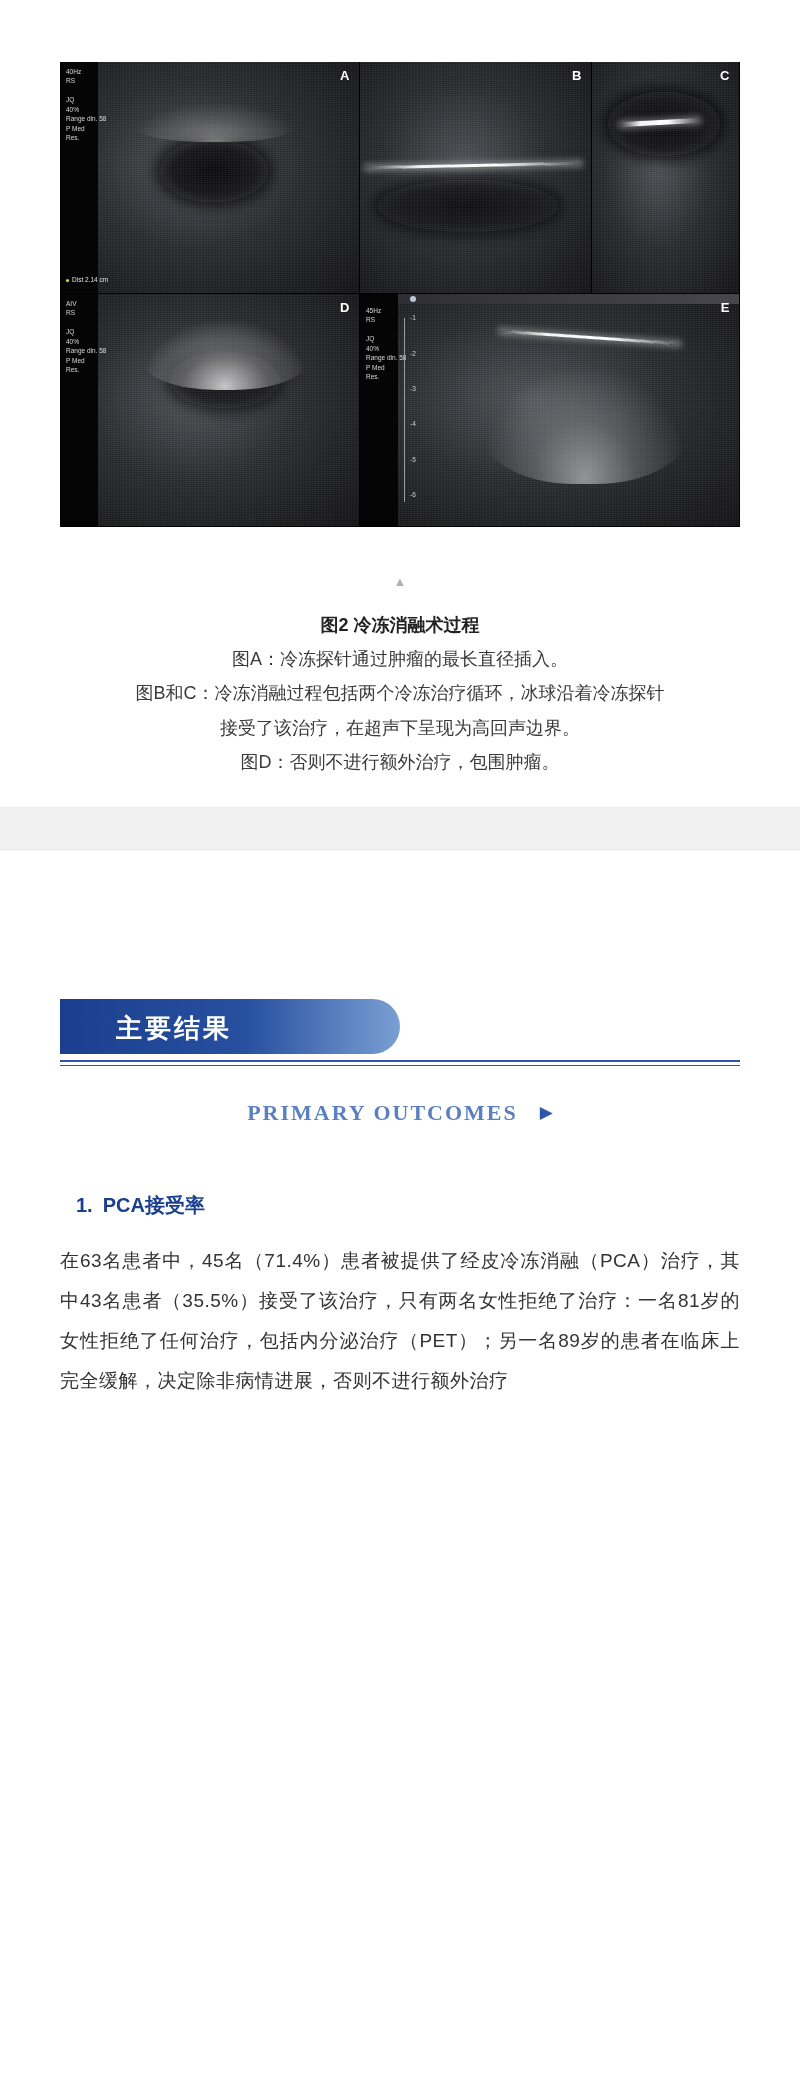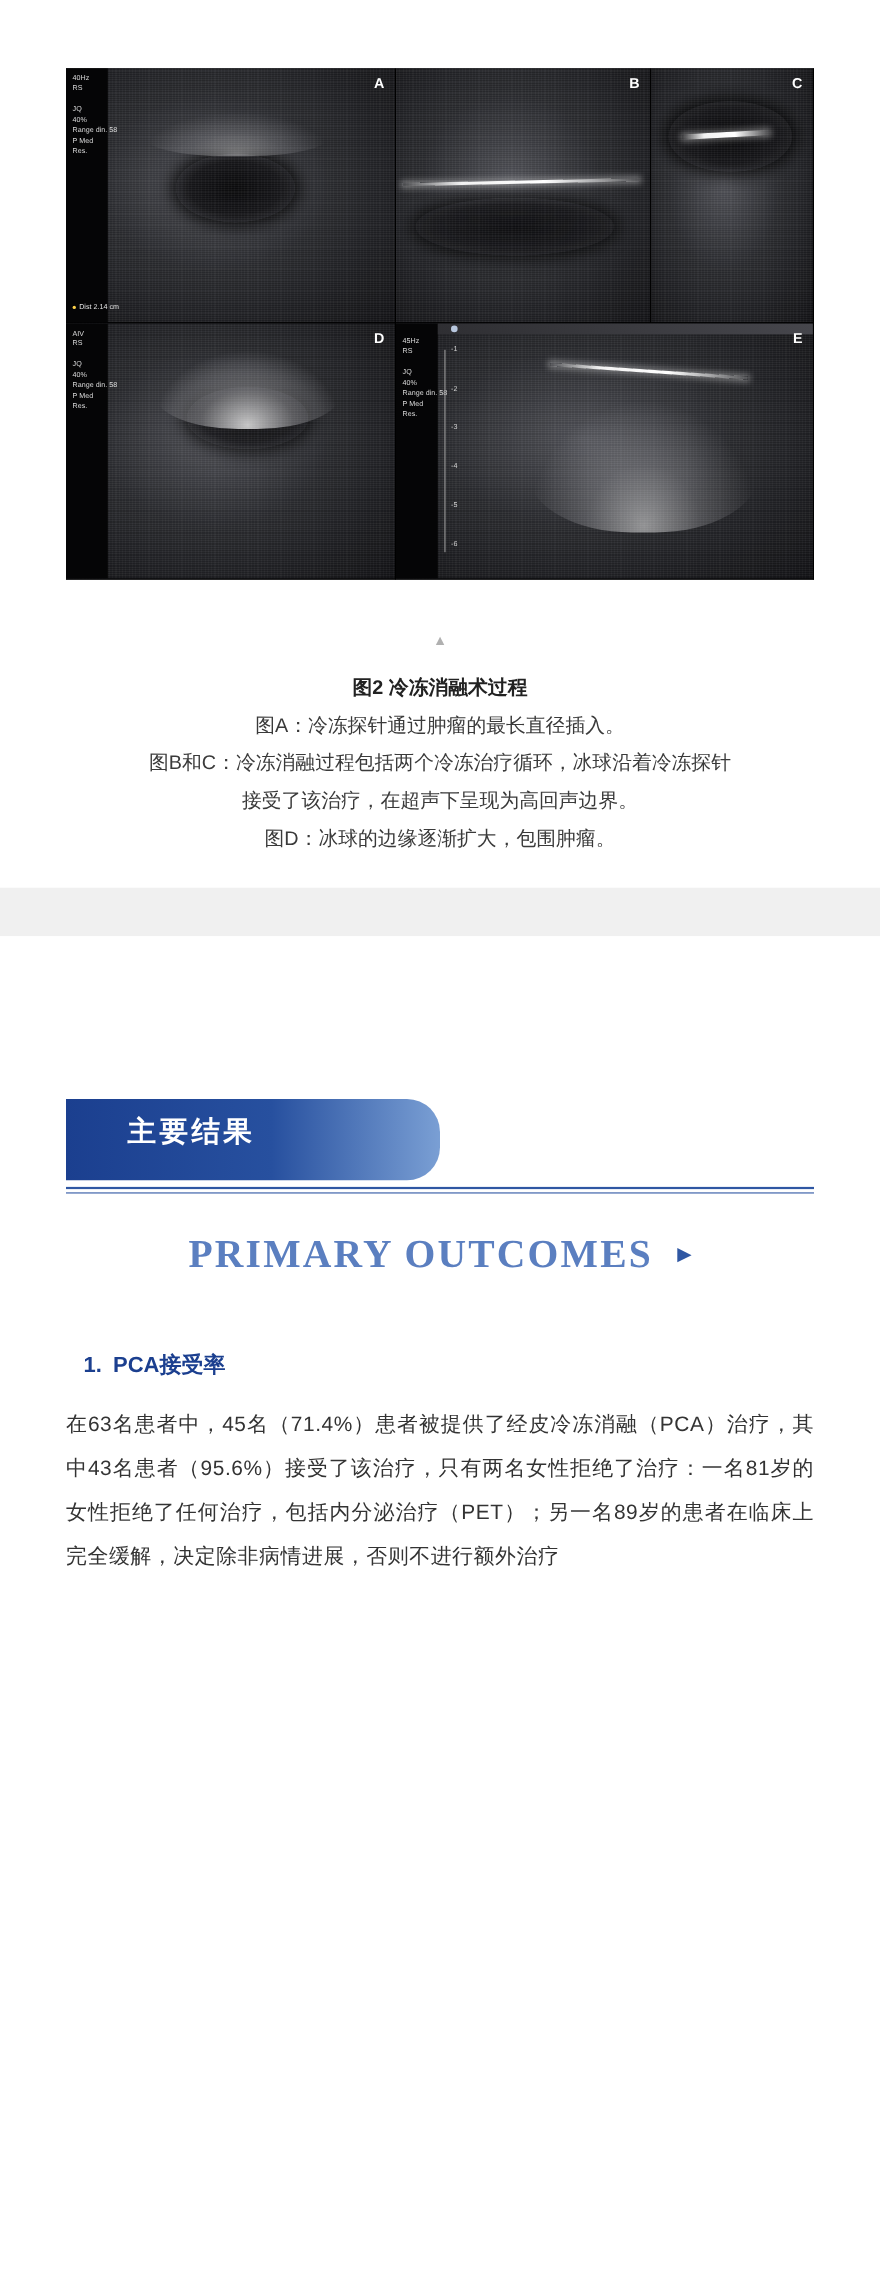--- a/index.html
+++ b/index.html
@@ -187,21 +187,21 @@
 
   
   .section-wrap {
     width: 680px;
     margin: 0 auto;
     padding-top: 148px;
   }
   .ribbon {
     position: relative;
     width: 340px;
-    height: 74px;
+    height: 55px;
   }
   .ribbon-bg {
     position: absolute;
     inset: 0;
     background: linear-gradient(90deg, #1b3f8f 0%, #27509f 55%, #7a9fd4 100%);
     border-radius: 0 30px 30px 0;
   }
   .ribbon-text {
     position: relative;
     color: #ffffff;
@@ -221,21 +221,21 @@
   }
   .en-title-row {
     display: flex;
     align-items: center;
     justify-content: center;
     gap: 22px;
     padding-top: 34px;
   }
   .en-title {
     font-family: "Liberation Serif", serif;
-    font-size: 36px;
+    font-size: 22px;
     font-weight: bold;
     letter-spacing: 2px;
     color: #5b7fc0;
   }
   .en-arrow {
     color: #2f57a3;
     font-size: 17px;
     line-height: 1;
   }
 
@@ -343,21 +343,21 @@
   </div>
 </div>
 
 <div class="fig-arrow">▲</div>
 
 <div class="caption">
   <div class="fig-title">图2   冷冻消融术过程</div>
   <div>图A：冷冻探针通过肿瘤的最长直径插入。</div>
   <div>图B和C：冷冻消融过程包括两个冷冻治疗循环，冰球沿着冷冻探针</div>
   <div>接受了该治疗，在超声下呈现为高回声边界。</div>
-  <div>图D：冰球的边缘逐渐扩大，包围肿瘤。</div>
+  <div>图D：否则不进行额外治疗，包围肿瘤。</div>
 </div>
 
 <div class="grey-band"></div>
 
 <div class="section-wrap">
   <div class="ribbon">
     <div class="ribbon-bg"></div>
     <div class="ribbon-text">主要结果</div>
   </div>
   <div class="ribbon-rule"></div>
@@ -365,14 +365,14 @@
     <div class="en-title">PRIMARY OUTCOMES</div>
     <div class="en-arrow">▶</div>
   </div>
 </div>
 
 <div class="body-wrap">
   <div class="sub-head">
     <span class="num">1.</span>
     <span>PCA接受率</span>
   </div>
-  <div class="paragraph">在63名患者中，45名（71.4%）患者被提供了经皮冷冻消融（PCA）治疗，其中43名患者（95.6%）接受了该治疗，只有两名女性拒绝了治疗：一名81岁的女性拒绝了任何治疗，包括内分泌治疗（PET）；另一名89岁的患者在临床上完全缓解，决定除非病情进展，否则不进行额外治疗</div>
+  <div class="paragraph">在63名患者中，45名（71.4%）患者被提供了经皮冷冻消融（PCA）治疗，其中43名患者（35.5%）接受了该治疗，只有两名女性拒绝了治疗：一名81岁的女性拒绝了任何治疗，包括内分泌治疗（PET）；另一名89岁的患者在临床上完全缓解，决定除非病情进展，否则不进行额外治疗</div>
 </div>
 
 </body></html>

